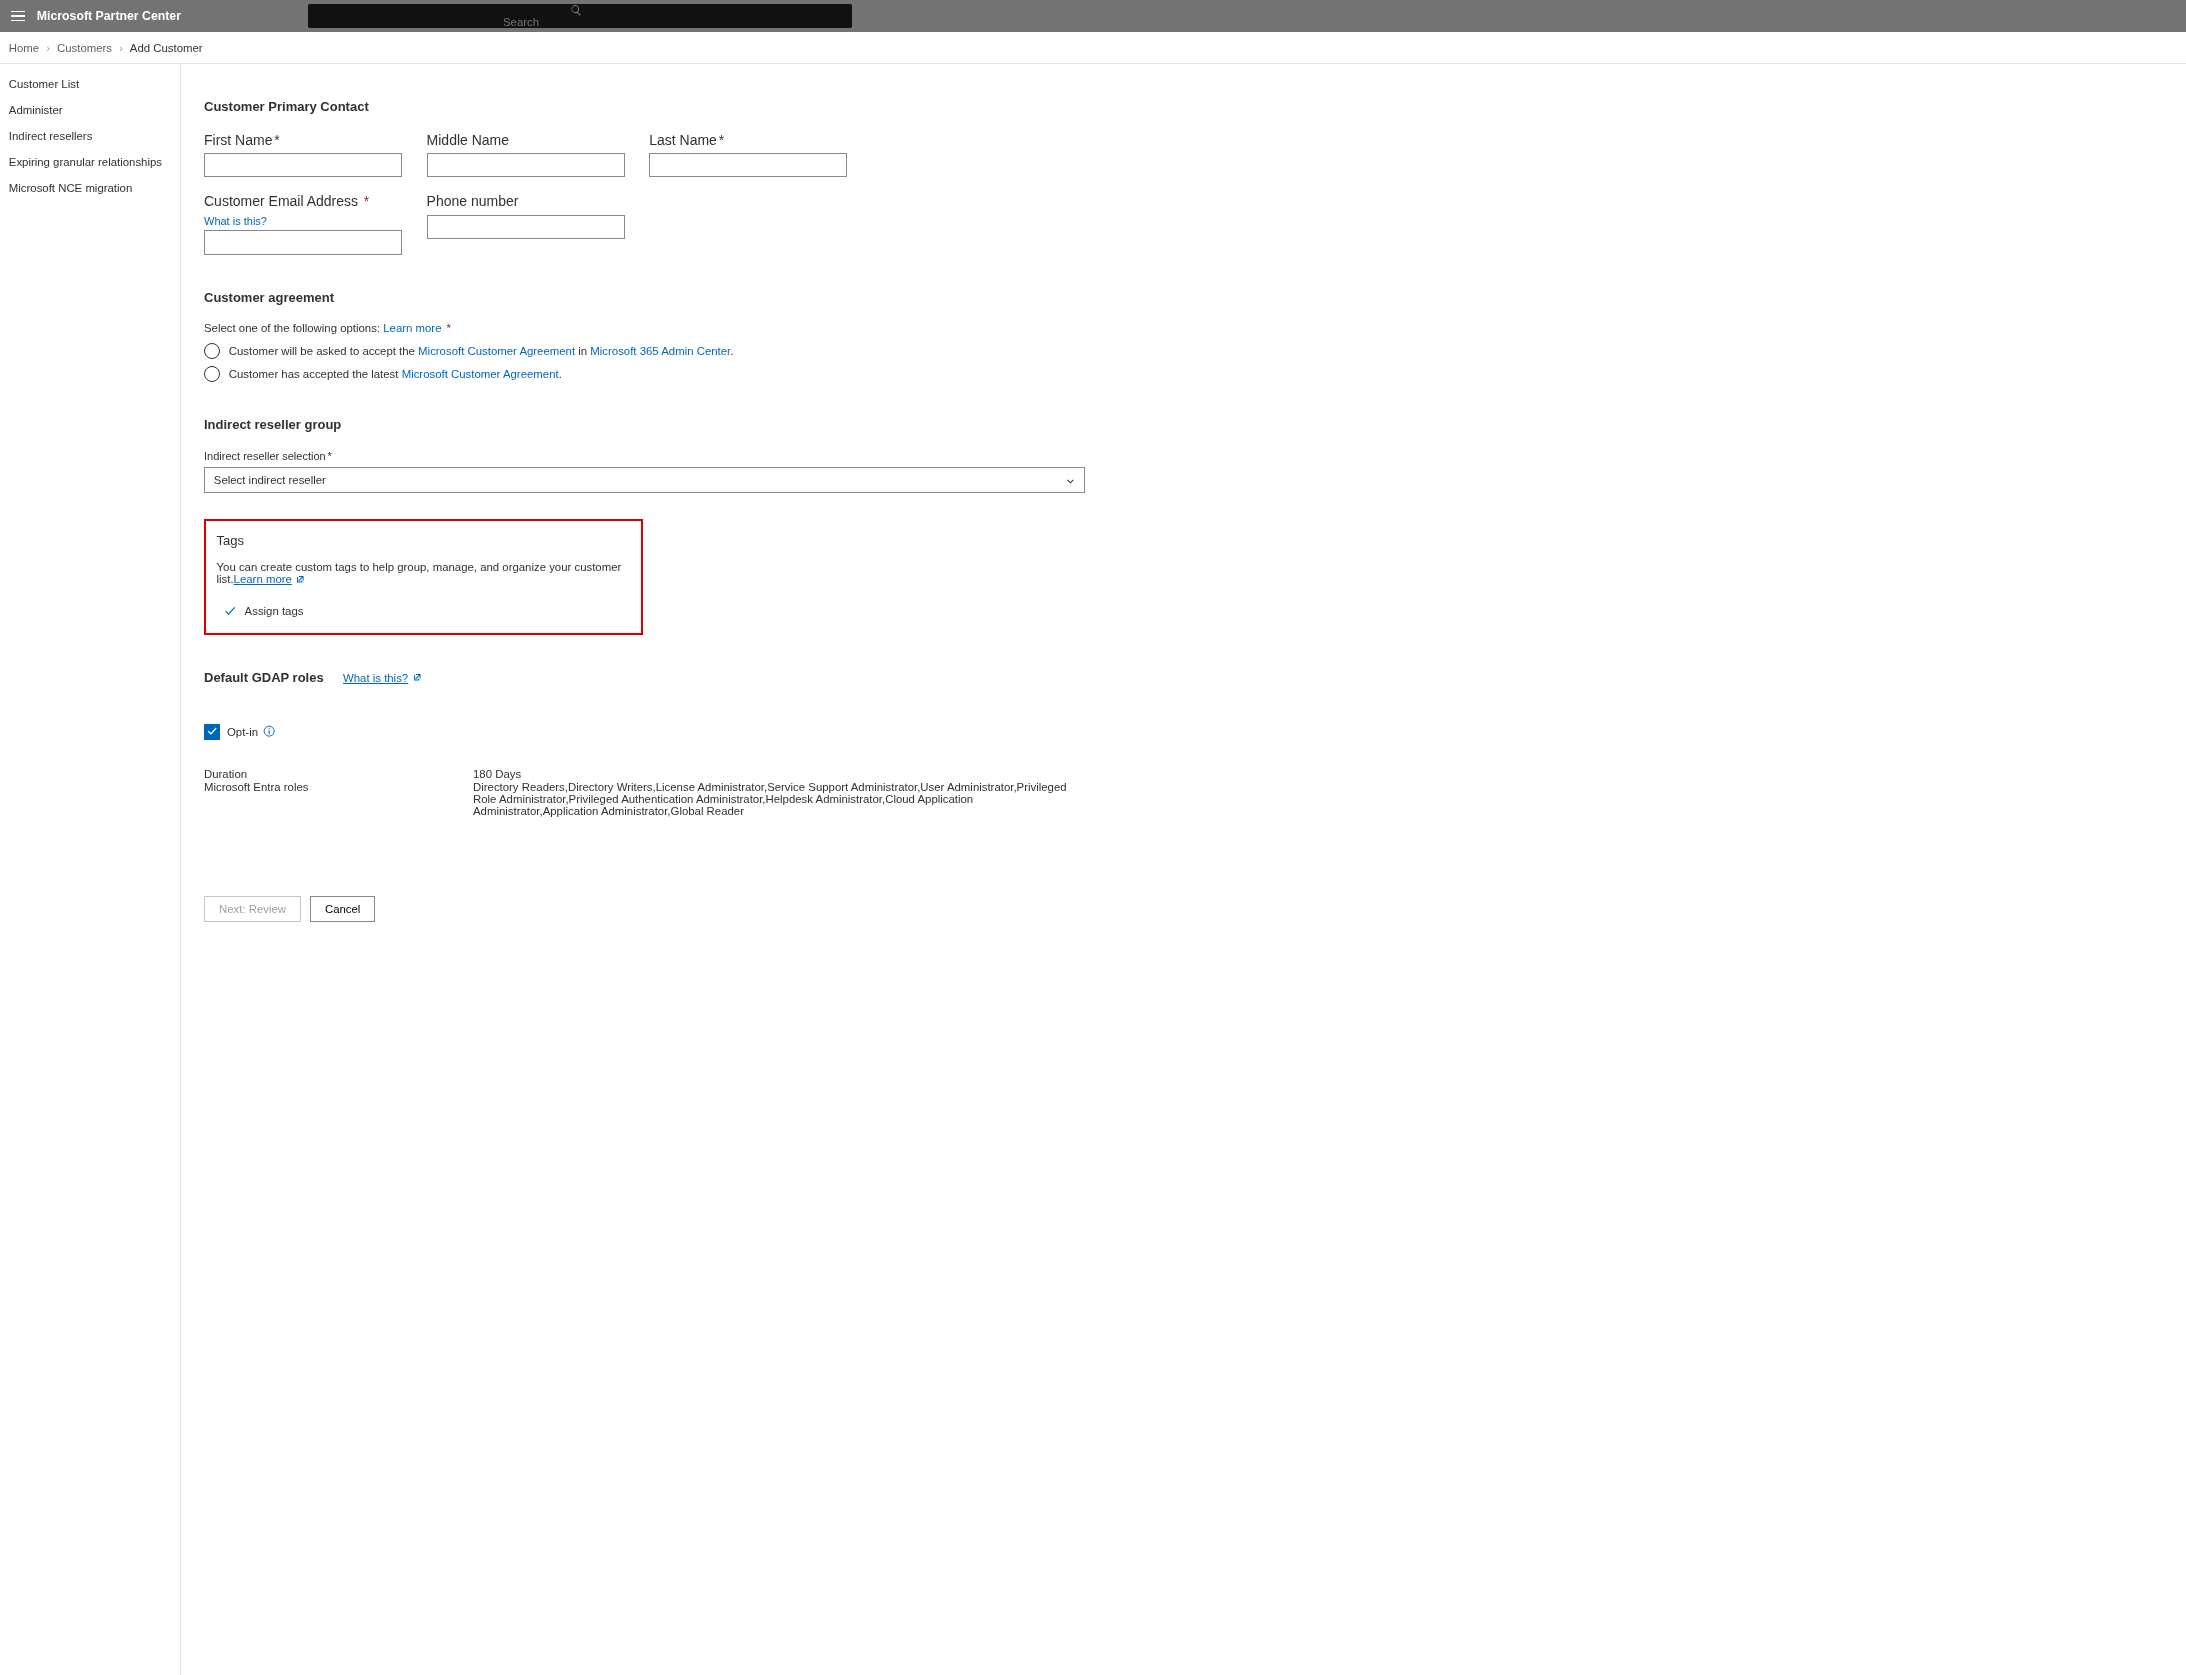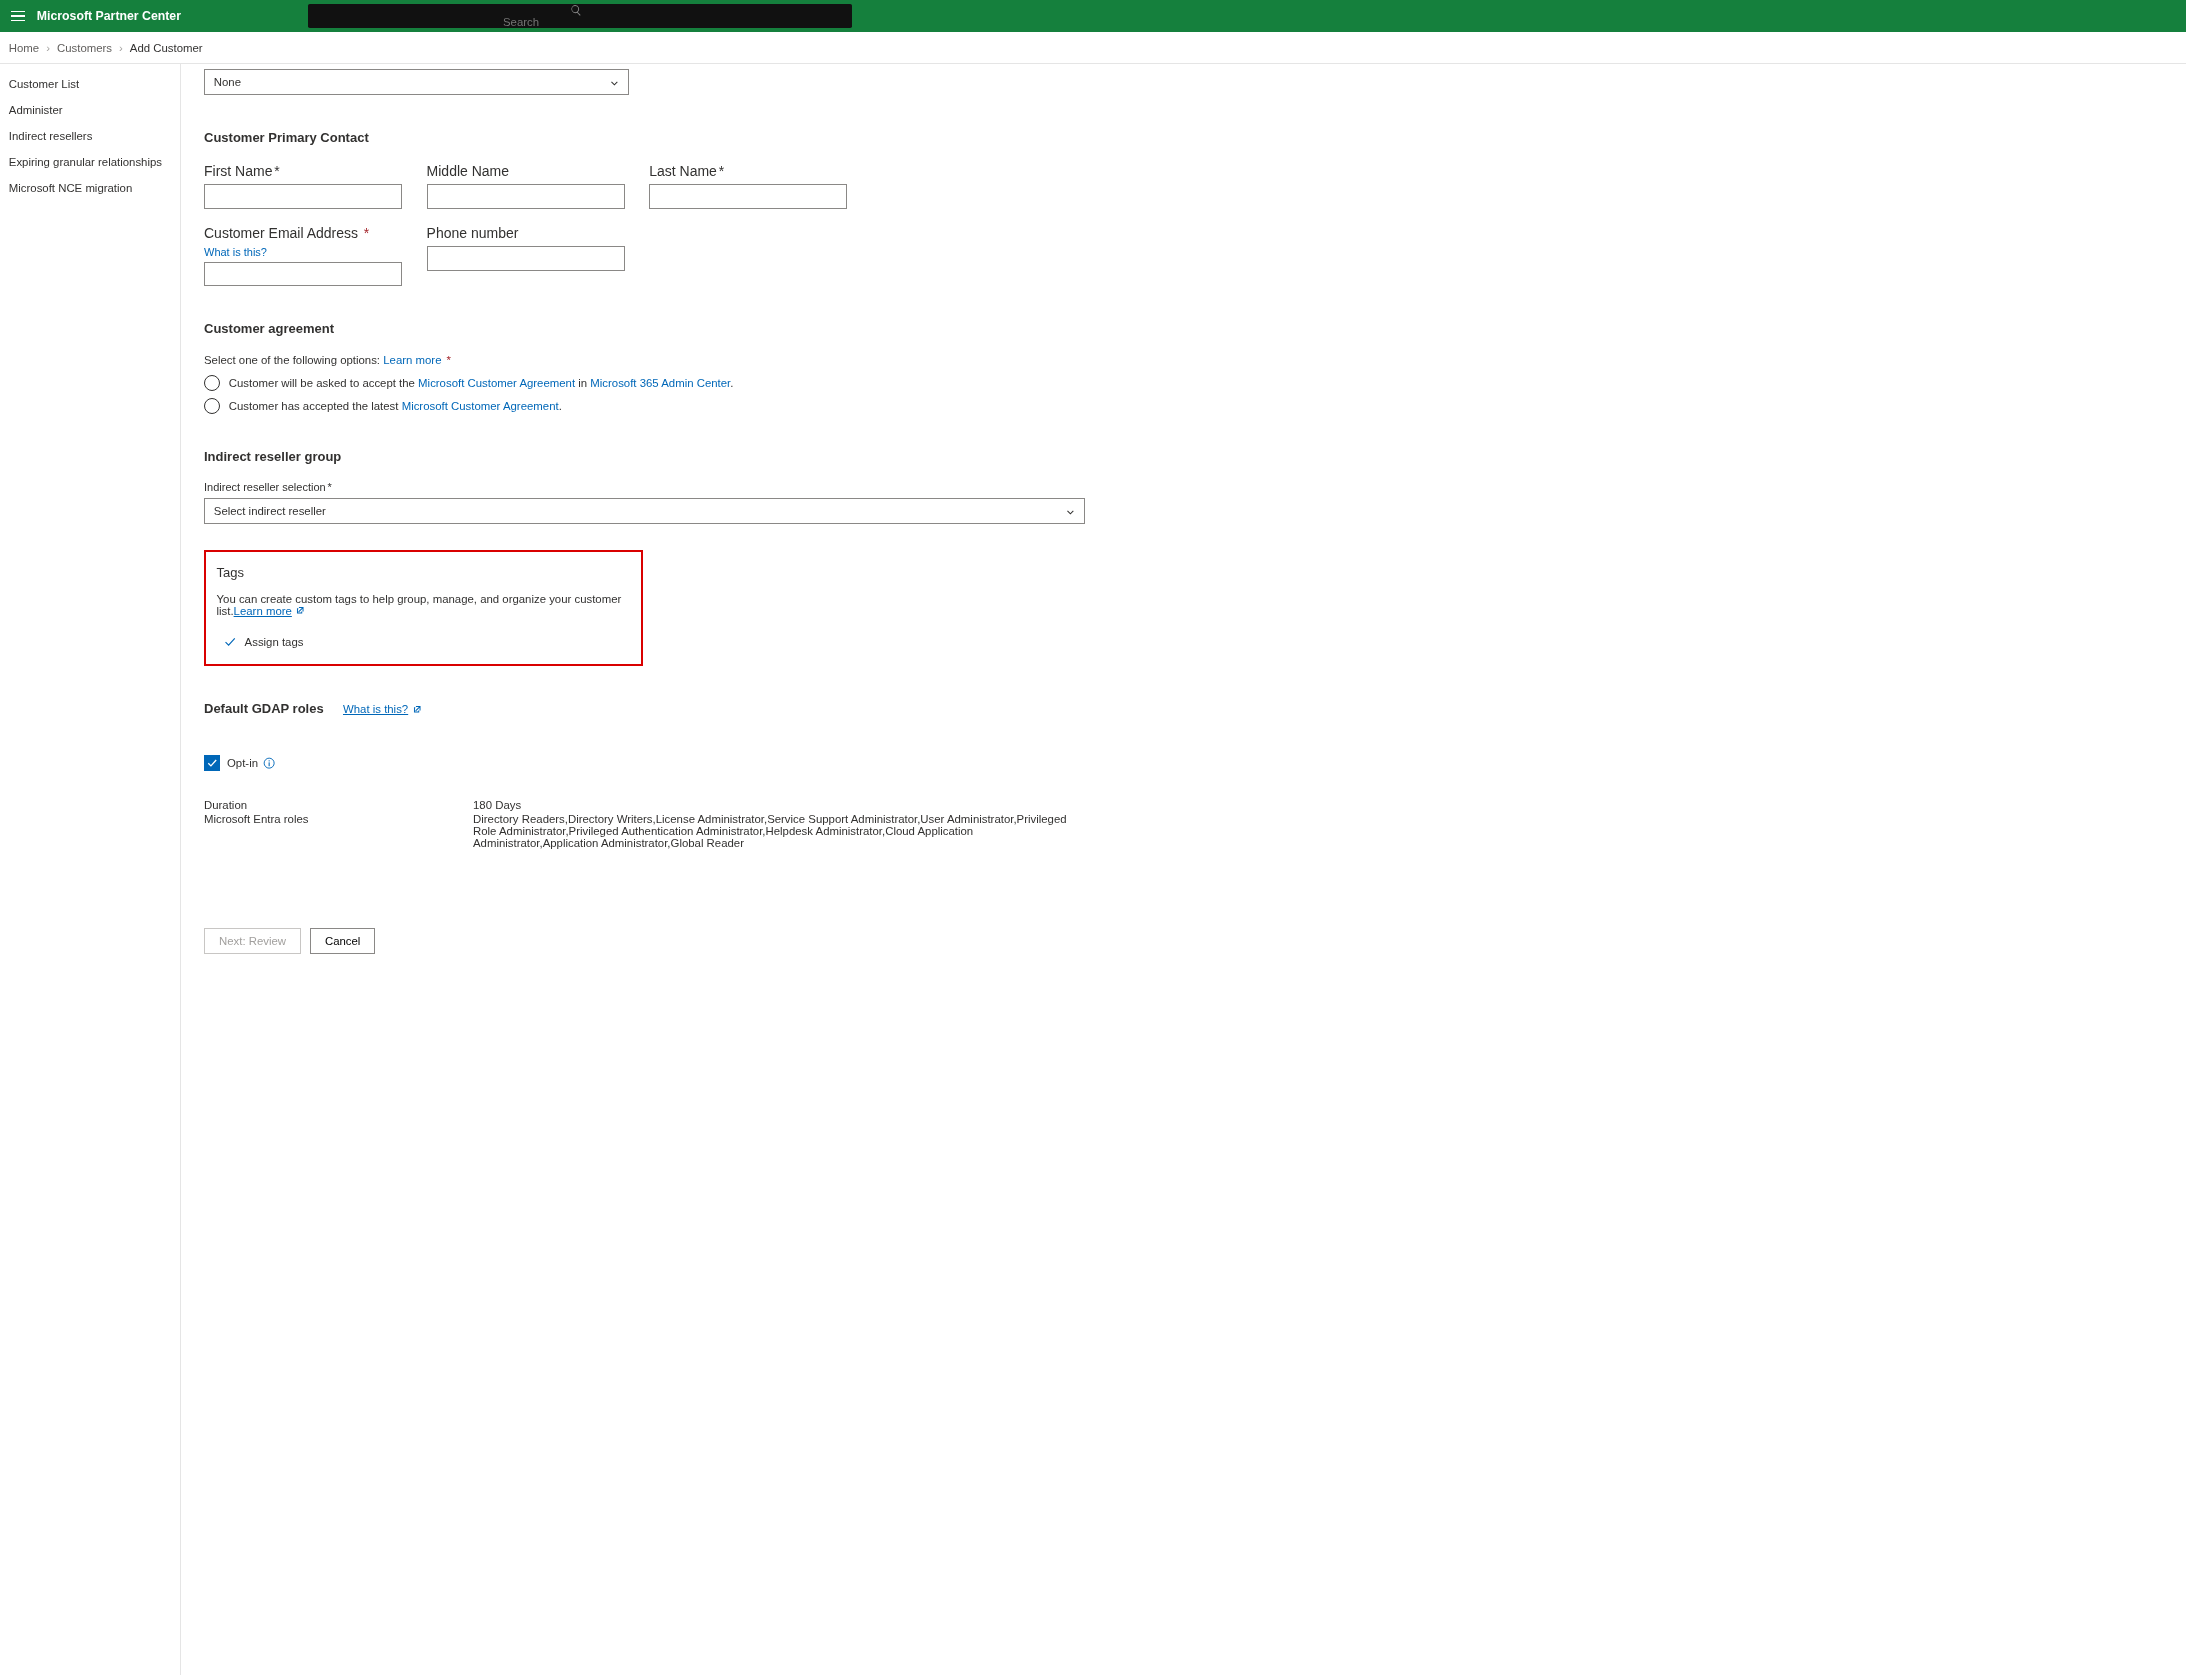--- a/index.html
+++ b/index.html
@@ -1,19 +1,19 @@
 <!DOCTYPE html>
 <html style="font-size:14px"><head>
 <meta charset="utf-8">
 <style>
 * { box-sizing: border-box; margin: 0; padding: 0; }
 body { font-family: "Segoe UI", -apple-system, BlinkMacSystemFont, sans-serif; font-size: 11.4px; color: #323130; background: #fff; }
 
 
-.topbar { background: #15803d; color: #fff; height: 32px; display: flex; align-items: center; padding: 0 10.5px; }
+.topbar { background: #737373; color: #fff; height: 32px; display: flex; align-items: center; padding: 0 10.5px; }
 .hamburger { width: 14px; height: 10.5px; display: flex; flex-direction: column; justify-content: space-between; margin-right: 12.3px; cursor: pointer; }
 .hamburger span { height: 1.3px; background: #fff; width: 100%; }
 .brand { font-size: 12.3px; font-weight: 600; }
 .search-wrap { margin-left: 127px; background: #111; height: 24.6px; width: 544px; display: flex; align-items: center; padding: 0 8.8px; border-radius: 1.8px; flex-direction: column; }
 .search-wrap svg { width: 12.3px; height: 12.3px; fill: #888; margin-right: 7px; }
 .search-wrap input { background: transparent; border: none; outline: none; color: #ddd; font-size: 11.4px; flex: 1; }
 
 
 .breadcrumb { height: 32px; display: flex; align-items: center; padding: 0 8.8px; border-bottom: 0.9px solid #e5e5e5; font-size: 11.4px; }
 .breadcrumb a { color: #605e5c; text-decoration: none; }
@@ -109,30 +109,20 @@
   <div class="sidebar">
     <div class="item">Customer List</div>
     <div class="item">Administer</div>
     <div class="item">Indirect resellers</div>
     <div class="item">Expiring granular relationships</div>
     <div class="item">Microsoft NCE migration</div>
   </div>
 
   <div class="main">
 
-    <div style="margin-top:5.3px;">
-      <div class="dropdown">
-        <span>None</span>
-        <span class="chevron">
-          <svg viewBox="0 0 12 12">
-              <path d="M2 4l4 4 4-4" stroke="#323130" stroke-width="1.4" fill="none"></path>
-            </svg>
-        </span>
-      </div>
-    </div>
 
     <h3 class="section">Customer Primary Contact</h3>
     <div class="row3">
       <div class="field">
         <label><span>First Name</span><span class="star">*</span></label>
         <input type="text" style="">
       </div>
       <div class="field">
         <label>Middle Name</label>
         <input type="text" style="">

